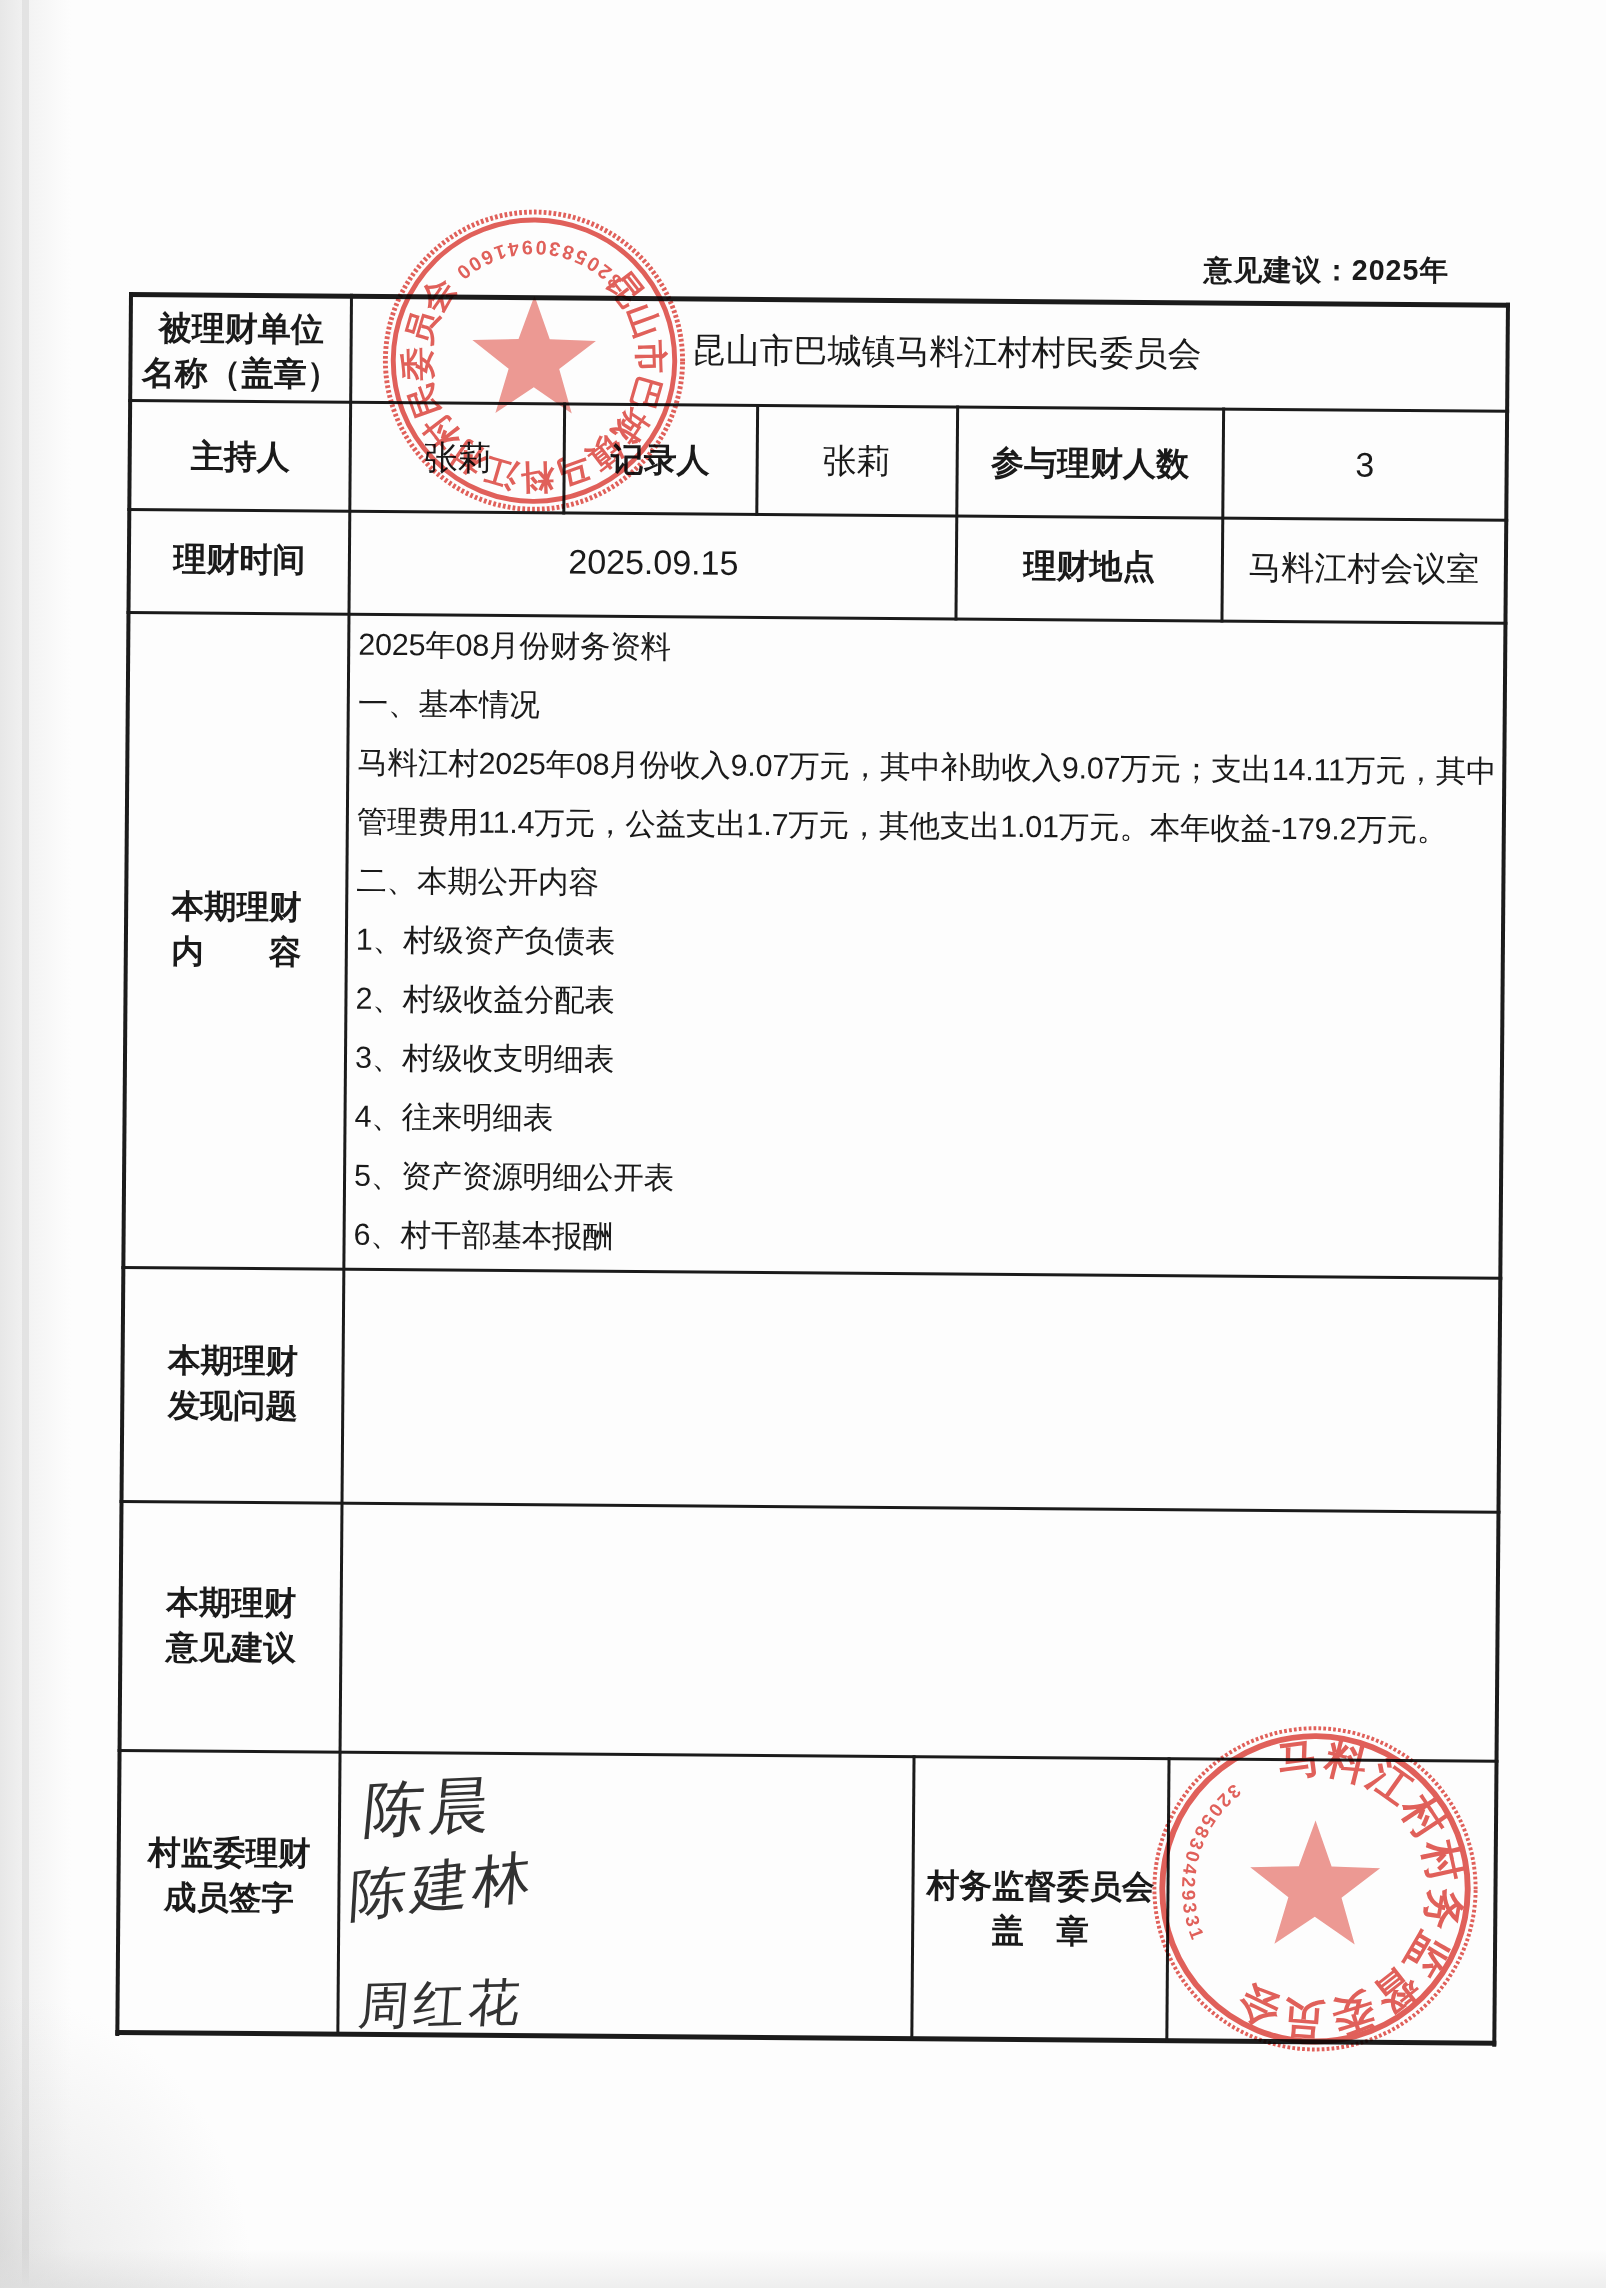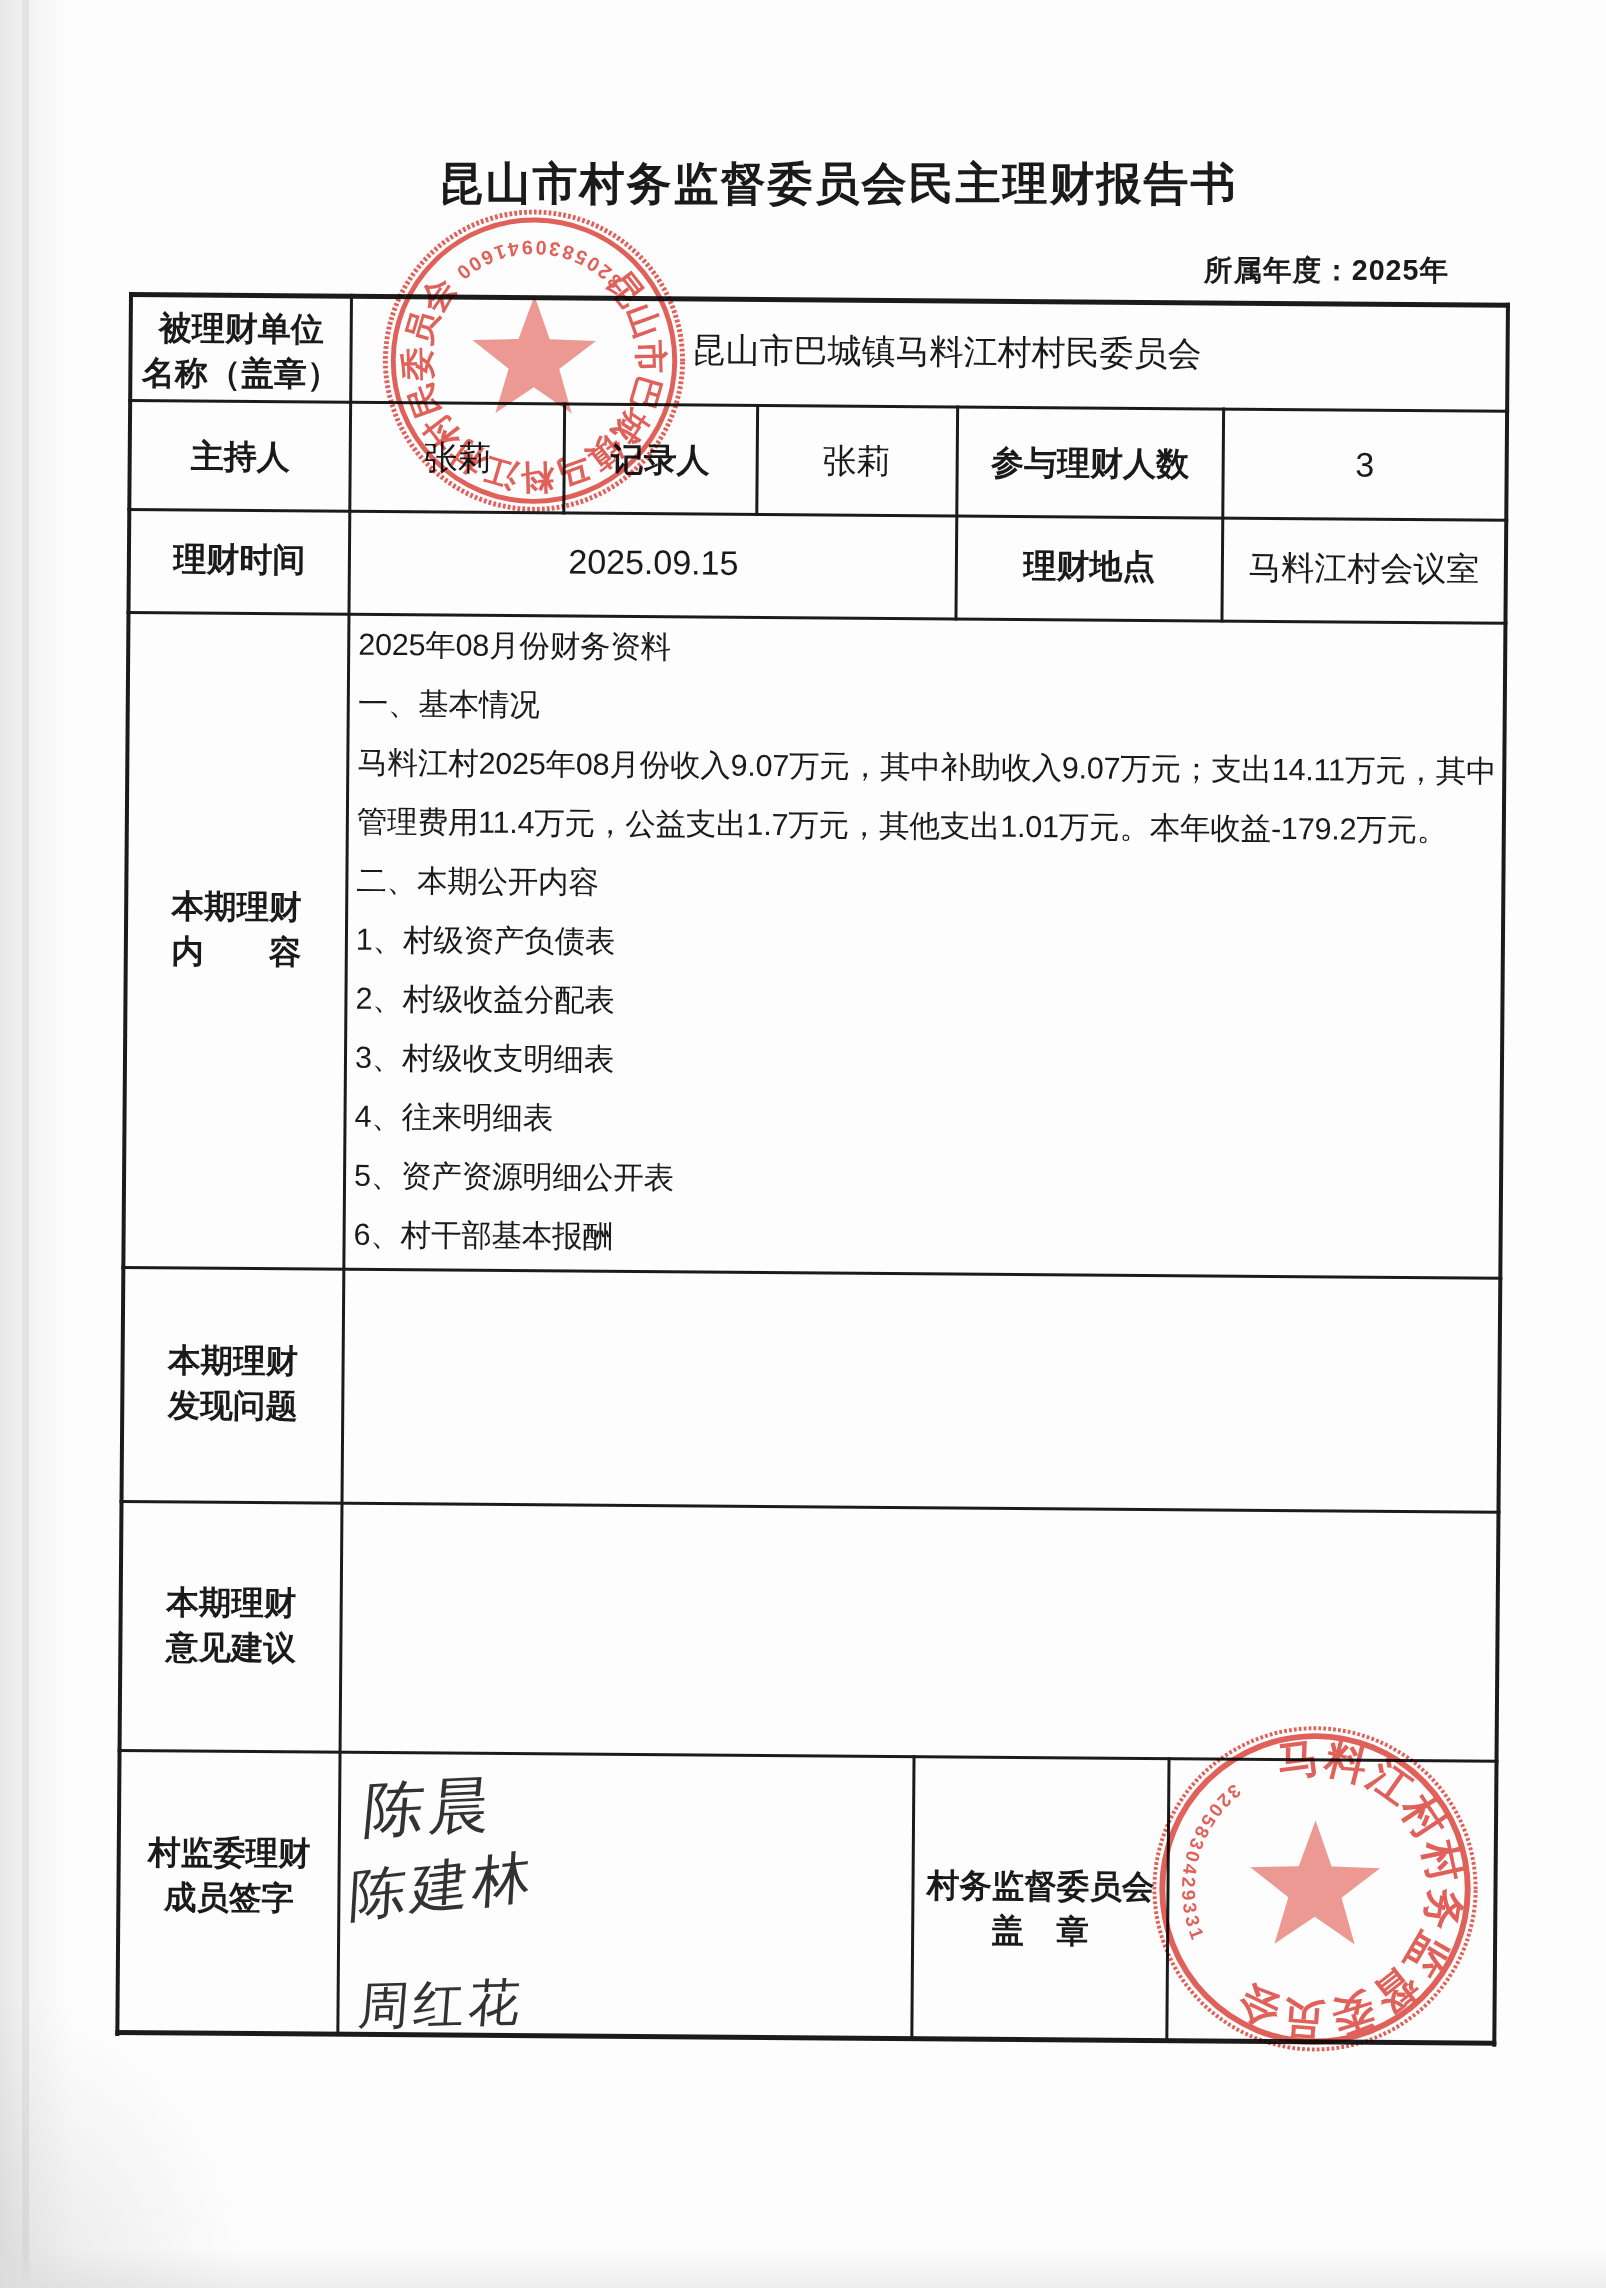--- a/index.html
+++ b/index.html
@@ -36,22 +36,21 @@
 </head>
 <body>
 
 <div class="page">
 
   <div class="edge-left"></div>
   <div class="edge-left-line"></div>
   <div class="edge-bottom"></div>
   <div class="corner-shade"></div>
 
-  <div class="abs title">昆山市村务监督委员会民主理财报告书</div>
-  <div class="abs year">所属年度：2025年</div>
+  <div class="abs year">意见建议：2025年</div>
 
   <div class="sheet">
 
     <div class="ln" style="left:129px;top:292px;width:1381px;height:4.9px"></div>
     <div class="ln" style="left:129px;top:399px;width:1381px;height:3px"></div>
     <div class="ln" style="left:129px;top:508px;width:1381px;height:3px"></div>
     <div class="ln" style="left:129px;top:611px;width:1381px;height:3px"></div>
     <div class="ln" style="left:129px;top:1266px;width:1381px;height:3px"></div>
     <div class="ln" style="left:129px;top:1500px;width:1381px;height:3px"></div>
     <div class="ln" style="left:129px;top:1749px;width:1381px;height:3px"></div>

